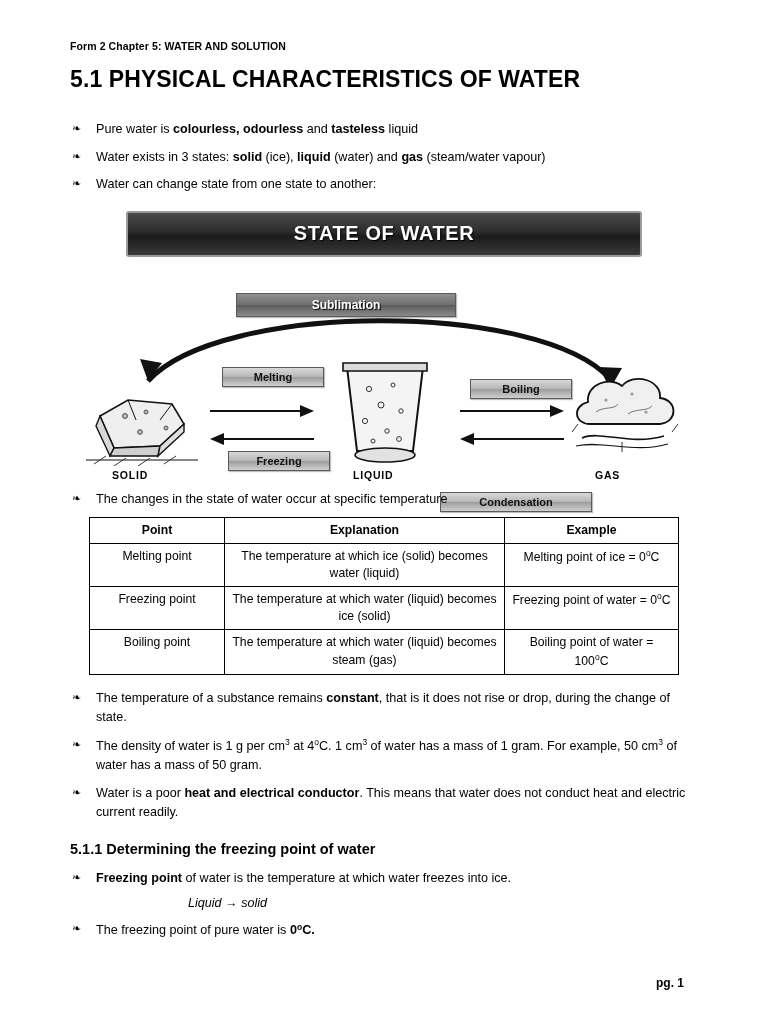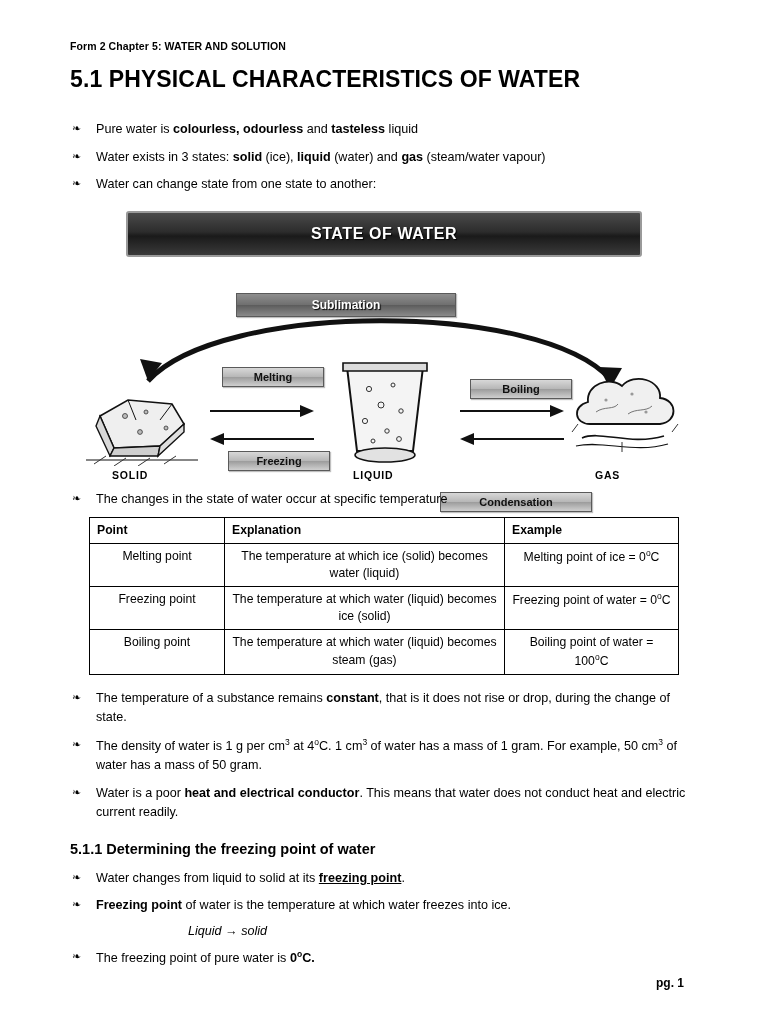--- a/index.html
+++ b/index.html
@@ -67,21 +67,21 @@
     display: flex;
     justify-content: center;
   }
   .banner {
     width: 512px;
     height: 42px;
     background: linear-gradient(to bottom, #4a4a4a 0%, #2c2c2c 45%, #1a1a1a 55%, #3a3a3a 100%);
     border: 2px solid #9a9a9a;
     border-radius: 3px;
     color: #ffffff;
-    font-size: 16px;
+    font-size: 20px;
     font-weight: bold;
     letter-spacing: 0.6px;
     display: flex;
     align-items: center;
     justify-content: center;
     text-shadow: 1px 1px 1px #000;
   }
   
   .diagram {
     position: relative;
@@ -123,21 +123,21 @@
     font-size: 12.2px;
   }
   table.info th, table.info td {
     border: 1px solid #000;
     padding: 4px 7px;
     vertical-align: top;
     line-height: 1.4;
     text-align: center;
   }
   table.info th {
-    text-align: left;
+    text-align: center;
     font-weight: bold;
   }
   table.info td.c1 { width: 120px; }
   table.info td.c2 { width: 265px; }
   .indent-italic {
     margin: 6px 0 10px 118px;
     font-size: 12.6px;
     font-style: italic;
   }
   .page-num {
@@ -276,21 +276,20 @@
 
   <ul class="bullets" id="property-bullets">
       <li>The temperature of a substance remains <b>constant</b>, that is it does not rise or drop, during the change of state.</li>
       <li>The density of water is 1 g per cm<sup>3</sup> at 4<sup>o</sup>C. 1 cm<sup>3</sup> of water has a mass of 1 gram. For example, 50 cm<sup>3</sup> of water has a mass of 50 gram.</li>
       <li>Water is a poor <b>heat and electrical conductor</b>. This means that water does not conduct heat and electric current readily.</li>
     </ul>
 
   <h2 class="subsection-title">5.1.1 Determining the freezing point of water</h2>
 
   <ul class="bullets" id="freezing-bullets">
-      <li>Water changes from liquid to solid at its <b class="u">freezing point</b>.</li>
       <li><b>Freezing point</b> of water is the temperature at which water freezes into ice.</li>
     </ul>
 
   <div class="indent-italic">Liquid → solid</div>
 
   <ul class="bullets" id="final-bullets">
       <li>The freezing point of pure water is <b>0</b><b><sup>o</sup></b><b>C.</b></li>
     </ul>
 
   <div class="page-num">pg. 1</div>

